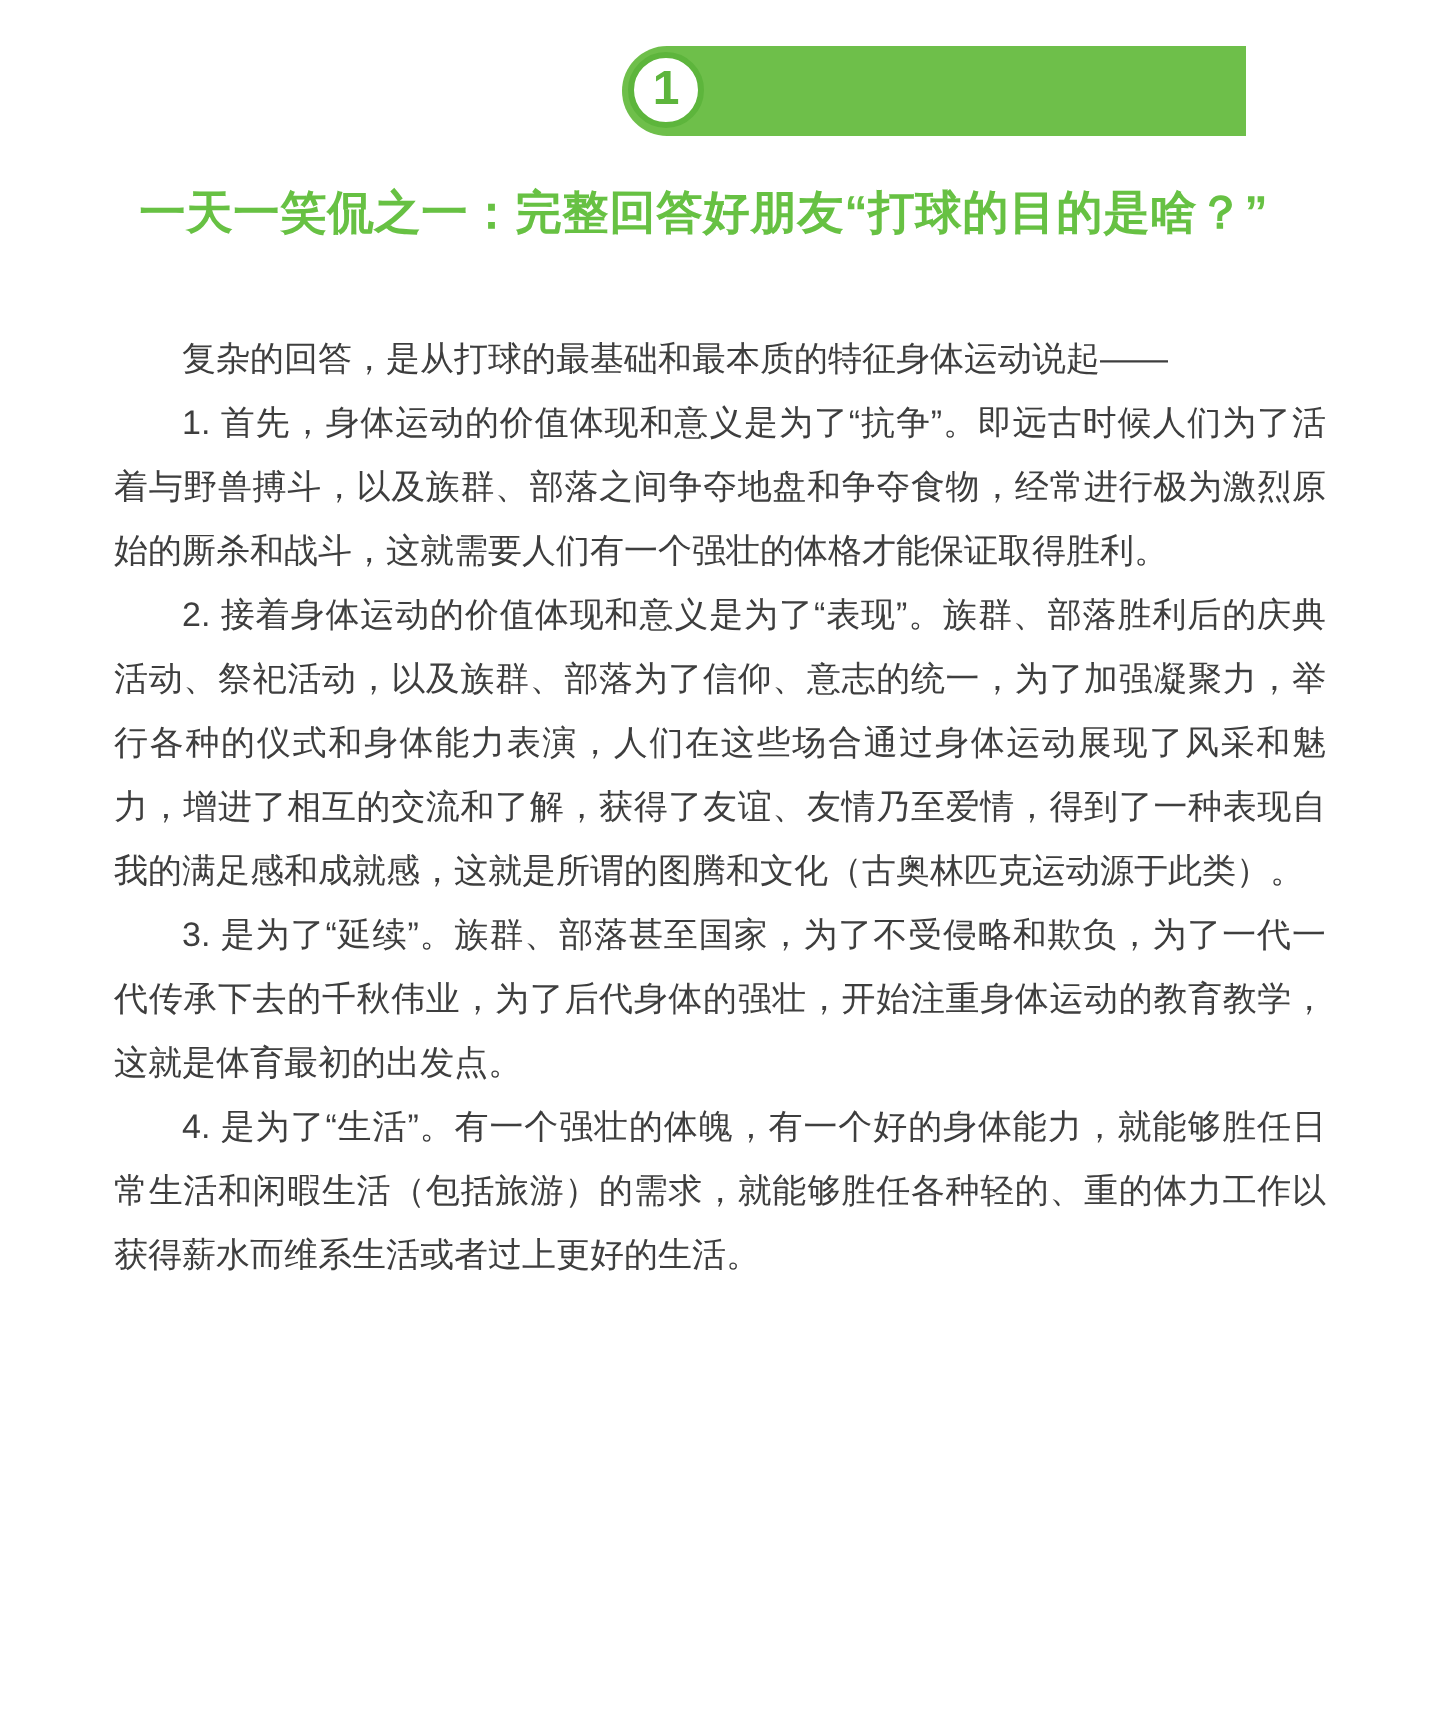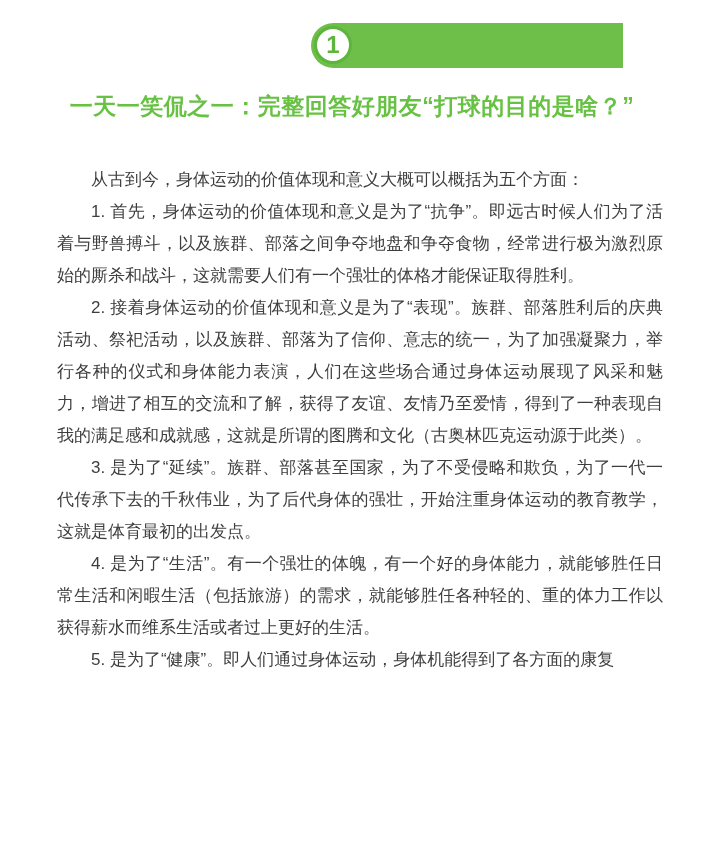--- a/index.html
+++ b/index.html
@@ -72,21 +72,20 @@
 
   <div class="header-bar">
     <div class="badge">
       <span>1</span>
     </div>
   </div>
 
   <h1 class="title">一天一笑侃之一：完整回答好朋友“打球的目的是啥？”</h1>
 
   <div class="article">
-    <p>从古到今，身体运动的价值体现和意义大概可以概括为五个方面：</p>
+    <p>复杂的回答，是从打球的最基础和最本质的特征身体运动说起——</p>
     <p>1. 首先，身体运动的价值体现和意义是为了“抗争”。即远古时候人们为了活着与野兽搏斗，以及族群、部落之间争夺地盘和争夺食物，经常进行极为激烈原始的厮杀和战斗，这就需要人们有一个强壮的体格才能保证取得胜利。</p>
     <p>2. 接着身体运动的价值体现和意义是为了“表现”。族群、部落胜利后的庆典活动、祭祀活动，以及族群、部落为了信仰、意志的统一，为了加强凝聚力，举行各种的仪式和身体能力表演，人们在这些场合通过身体运动展现了风采和魅力，增进了相互的交流和了解，获得了友谊、友情乃至爱情，得到了一种表现自我的满足感和成就感，这就是所谓的图腾和文化（古奥林匹克运动源于此类）。</p>
     <p>3. 是为了“延续”。族群、部落甚至国家，为了不受侵略和欺负，为了一代一代传承下去的千秋伟业，为了后代身体的强壮，开始注重身体运动的教育教学，这就是体育最初的出发点。</p>
     <p>4. 是为了“生活”。有一个强壮的体魄，有一个好的身体能力，就能够胜任日常生活和闲暇生活（包括旅游）的需求，就能够胜任各种轻的、重的体力工作以获得薪水而维系生活或者过上更好的生活。</p>
-    <p>5. 是为了“健康”。即人们通过身体运动，身体机能得到了各方面的康复</p>
   </div>
 
 </div>
 
 </body></html>

